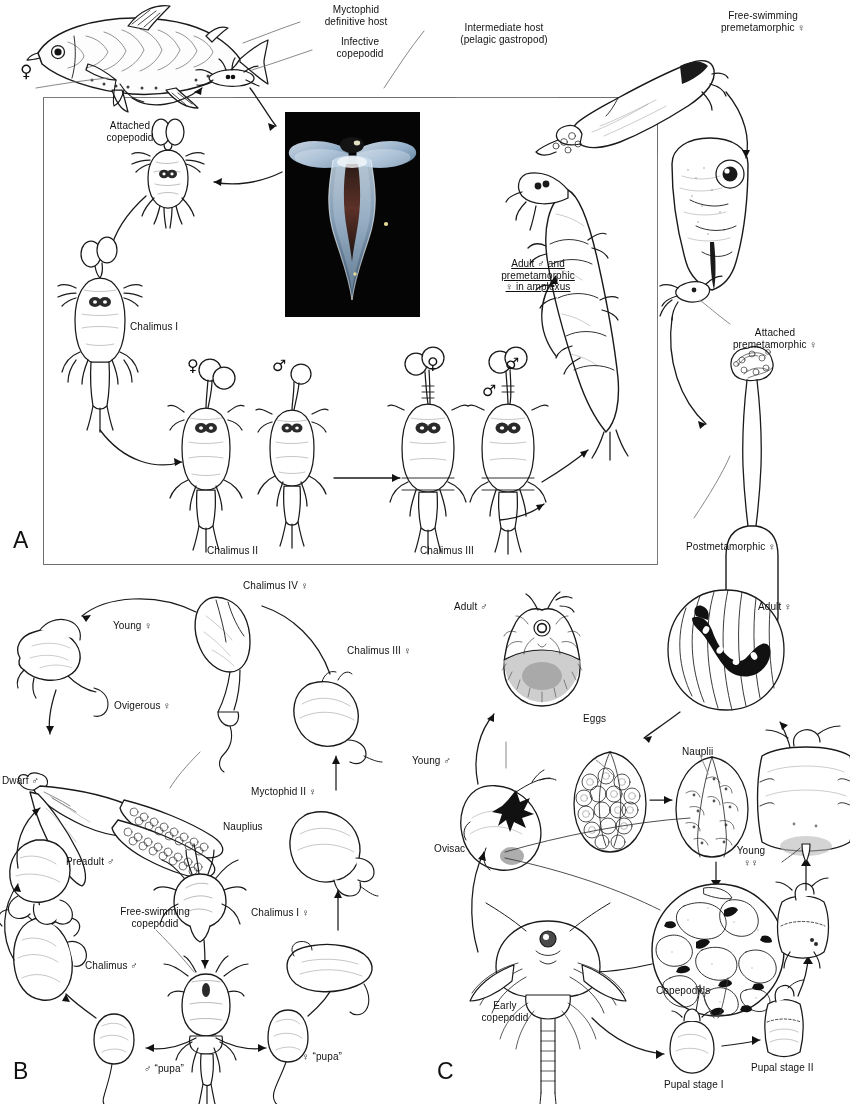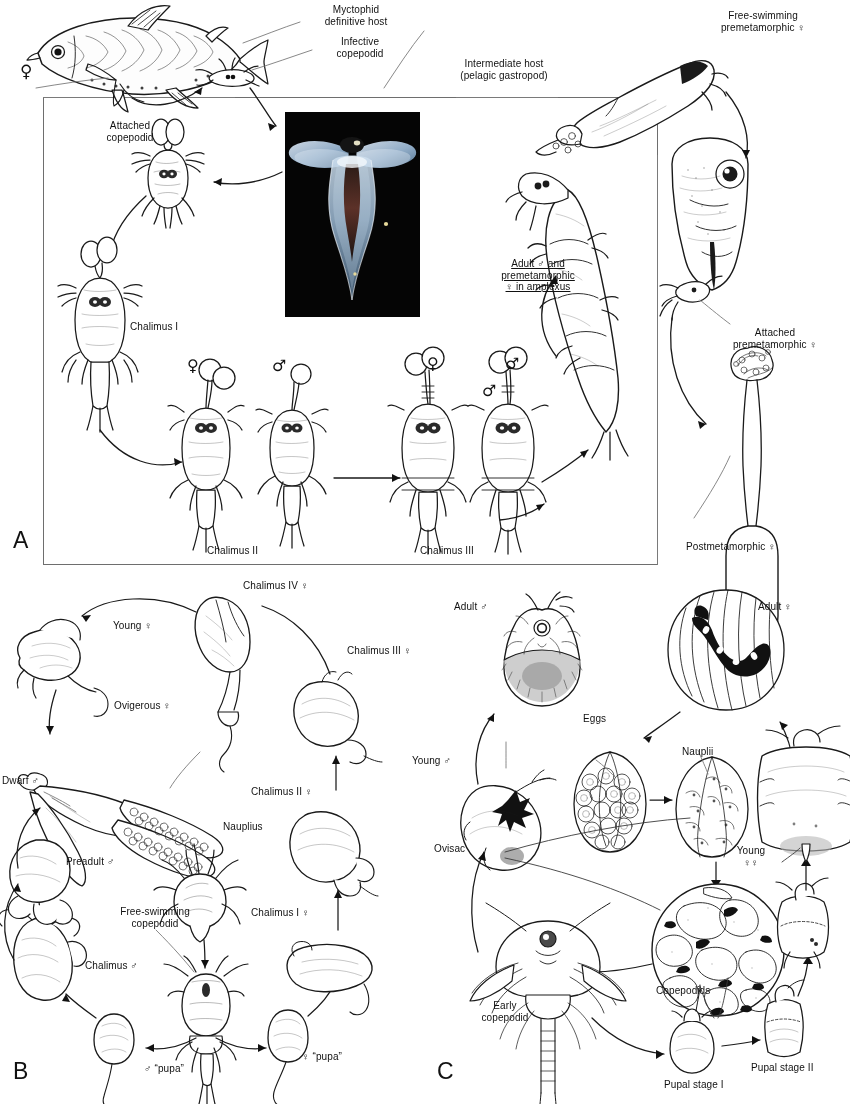--- a/index.html
+++ b/index.html
@@ -509,21 +509,21 @@
 
       <path d="M726 92 C746 116 750 140 746 158" stroke-width="1.3"></path>
       <path d="M746 158 L742 150 L750 150 Z" fill="#111" stroke="none"></path>
     </g>
   </svg>
 
   <span class="lbl c" style="left:276px; top:4px; width:160px;">Myctophid
 definitive host</span>
   <span class="lbl c" style="left:300px; top:36px; width:120px;">Infective
 copepodid</span>
-  <span class="lbl c" style="left:414px; top:22px; width:180px;margin-top:36px;">Intermediate host
+  <span class="lbl c" style="left:414px; top:22px; width:180px;">Intermediate host
 (pelagic gastropod)</span>
   <span class="lbl c" style="left:676px; top:10px; width:174px;">Free-swimming
 premetamorphic ♀</span>
   <span class="lbl c" style="left:75px; top:120px; width:110px;">Attached
 copepodid</span>
   <span class="lbl" style="left:130px; top:321px;">Chalimus I</span>
   <span class="lbl" style="left:207px; top:545px;">Chalimus II</span>
   <span class="lbl" style="left:420px; top:545px;">Chalimus III</span>
   <span class="lbl c" style="left:468px; top:258px; width:140px;text-decoration:underline;">Adult ♂ and
 premetamorphic
@@ -790,21 +790,21 @@
   <span class="lbl" style="left:114px; top:700px;">Ovigerous ♀</span>
   <span class="lbl" style="left:2px; top:775px;">Dwarf ♂</span>
   <span class="lbl" style="left:66px; top:856px;text-align:right;">Preadult ♂</span>
   <span class="lbl c" style="left:80px; top:906px; width:150px;">Free-swimming
 copepodid</span>
   <span class="lbl" style="left:85px; top:960px;">Chalimus ♂</span>
   <span class="lbl" style="left:144px; top:1063px;">♂ “pupa”</span>
   <span class="lbl" style="left:302px; top:1051px;">♀ “pupa”</span>
   <span class="lbl" style="left:223px; top:821px;">Nauplius</span>
   <span class="lbl" style="left:251px; top:907px;">Chalimus I ♀</span>
-  <span class="lbl" style="left:251px; top:786px;">Chalimus II ♀</span>
+  <span class="lbl" style="left:251px; top:786px;">Myctophid II ♀</span>
   <span class="lbl" style="left:347px; top:645px;">Chalimus III ♀</span>
 
   <span class="panel-letter" style="left:437px; top:1058px;">C</span>
 
   <svg class="overlay" viewBox="0 0 850 1104">
     <g fill="none" stroke="#1a1a1a" stroke-width="1.2" stroke-linecap="round" stroke-linejoin="round">
 
       <g transform="translate(542,650)">
         <path d="M0 -40 C-10 -44 -20 -38 -26 -28 C-34 -14 -38 4 -38 18
                  C-38 40 -20 56 0 56 C20 56 38 40 38 18

